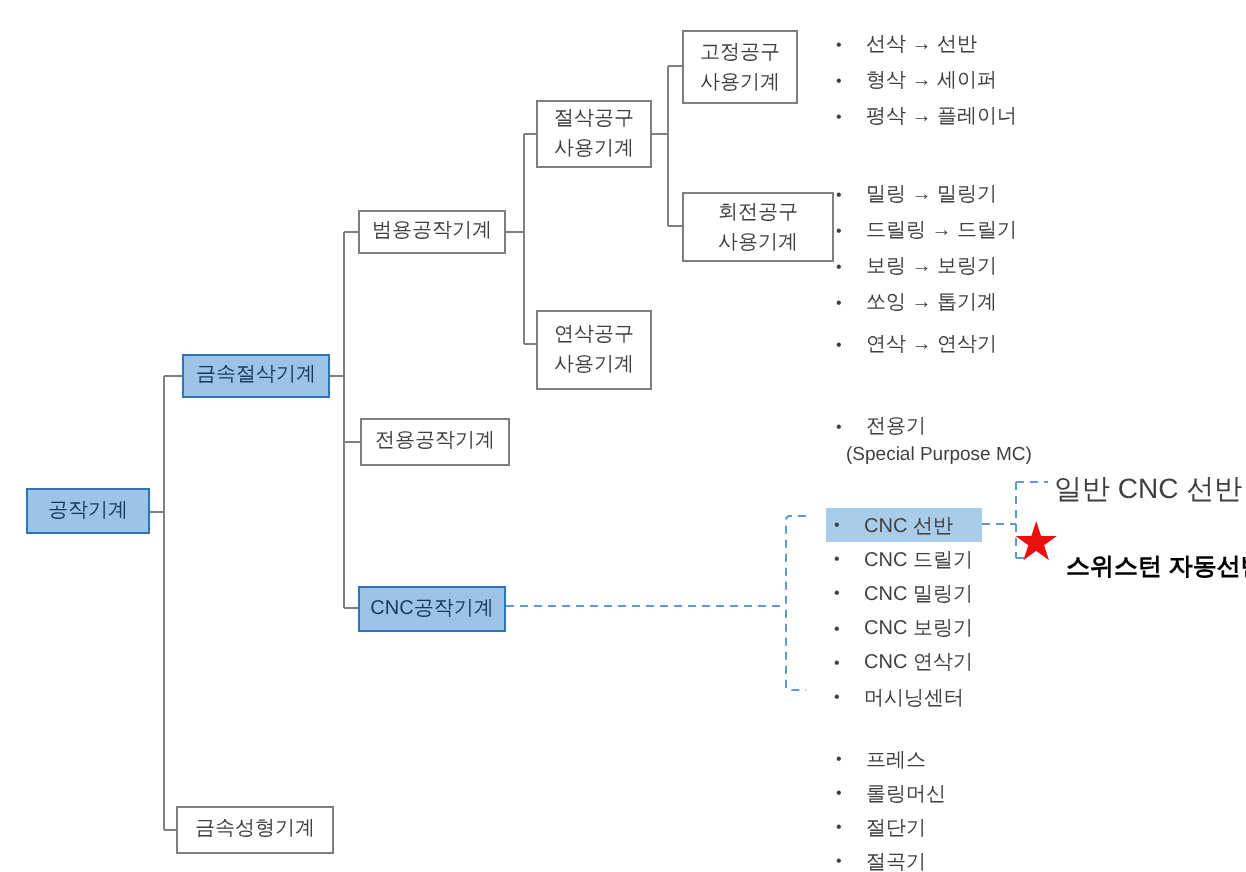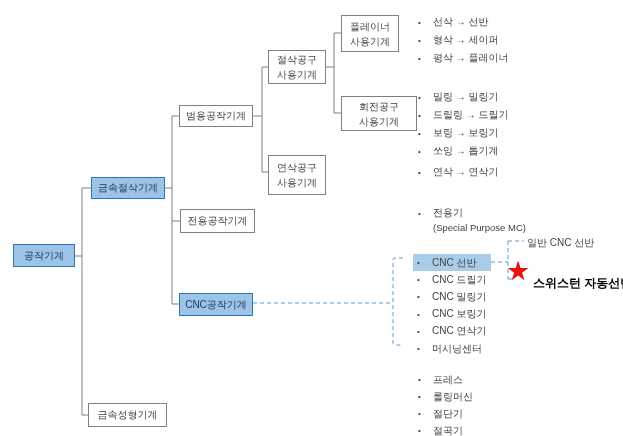--- a/index.html
+++ b/index.html
@@ -19,24 +19,24 @@
   }
   .node.two{flex-direction:column;line-height:15px;}
 
   .list{position:absolute;font-size:10px;color:#3f3f3f;}
   .row{display:flex;align-items:center;height:18px;}
   .blt{width:19px;padding-left:4px;box-sizing:border-box;font-size:8px;color:#3f3f3f;}
   .list.cnc .row{height:17.2px;width:78px;}
   .list.cnc .row.hl{background:#A9CCE9;}
   .list.forming .row{height:17px;}
   .list.special .row{height:14px;}
-  .list.special .sub{margin-left:19px;height:14px;display:flex;align-items:center;font-size:9.5px;}
+  .list.special .sub{margin-left:9px;height:14px;display:flex;align-items:center;font-size:9.5px;}
 
   .ann{position:absolute;white-space:nowrap;}
-  .ann.general{left:527px;top:236px;font-size:10px;color:#3f3f3f;}
+  .ann.general{left:527px;top:236px;font-size:14px;color:#3f3f3f;}
   .ann.swiss{left:533px;top:275px;font-size:12px;font-weight:bold;color:#000;}
   .star{position:absolute;left:506px;top:258px;font-size:27px;line-height:27px;color:#EB1010;}
 </style>
 </head>
 <body>
 
 <div class="stage">
 
   <svg class="wires" viewBox="0 0 623 436">
     <g stroke="#808080" stroke-width="1" fill="none">
@@ -64,21 +64,21 @@
   <div class="node two" style="left:268px;top:50px;width:58px;height:34px">
     <div>절삭공구</div>
     <div>사용기계</div>
   </div>
   <div class="node two" style="left:268px;top:155px;width:58px;height:40px">
     <div>연삭공구</div>
     <div>사용기계</div>
   </div>
 
   <div class="node two" style="left:341px;top:15px;width:58px;height:37px">
-    <div>플레이너</div>
+    <div>고정공구</div>
     <div>사용기계</div>
   </div>
   <div class="node two" style="left:341px;top:96px;width:76px;height:35px">
     <div>회전공구</div>
     <div>사용기계</div>
   </div>
 
   <div class="list" style="left:414px;top:13px">
     <div class="row">
       <span class="blt">•</span>

